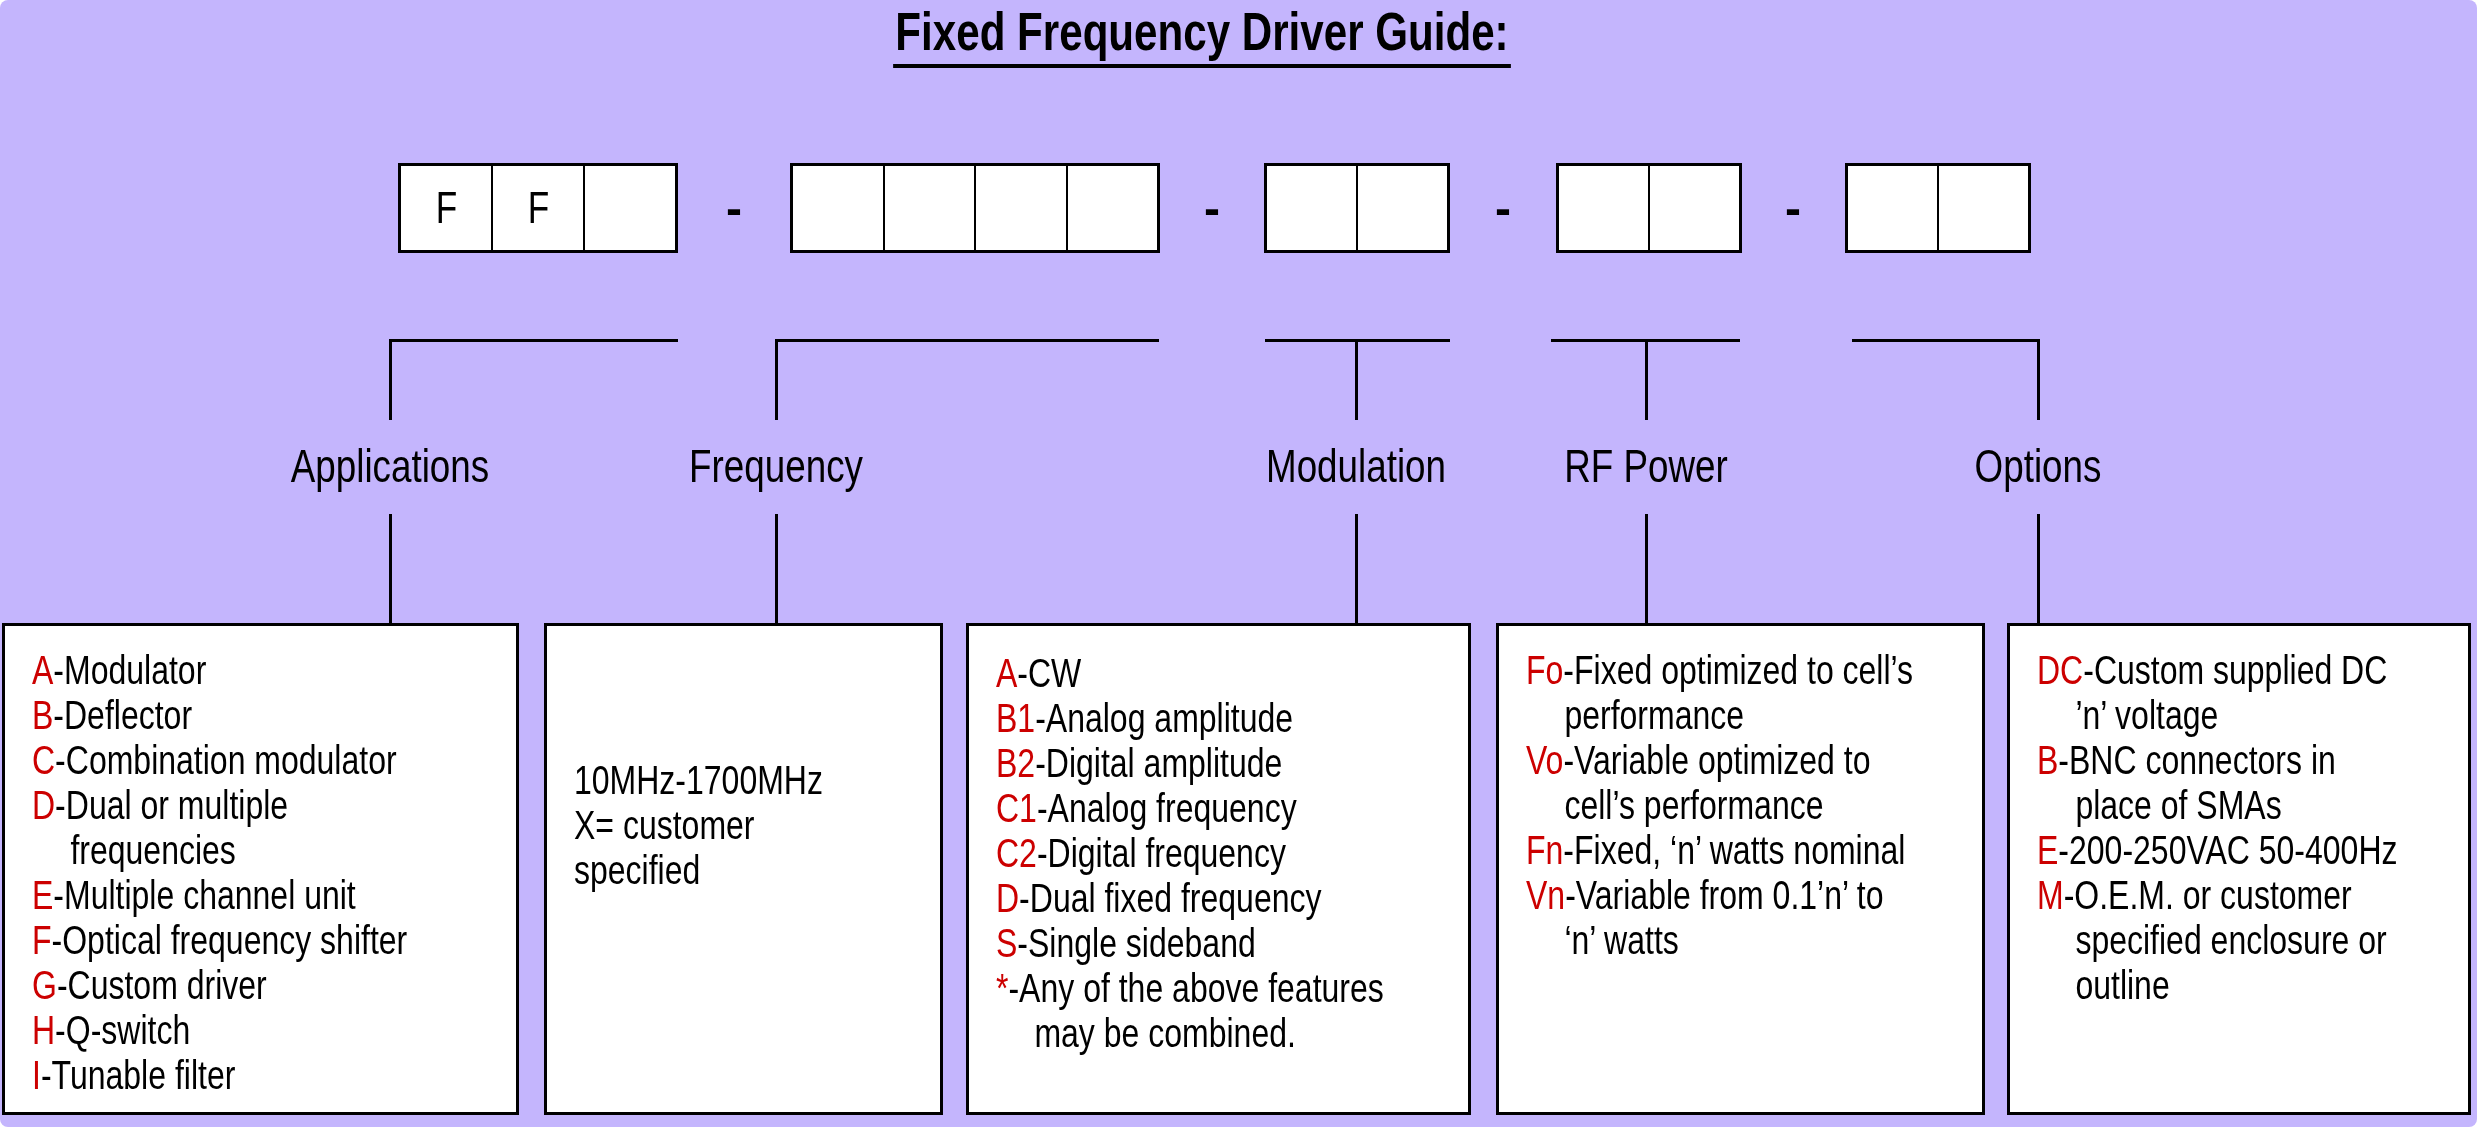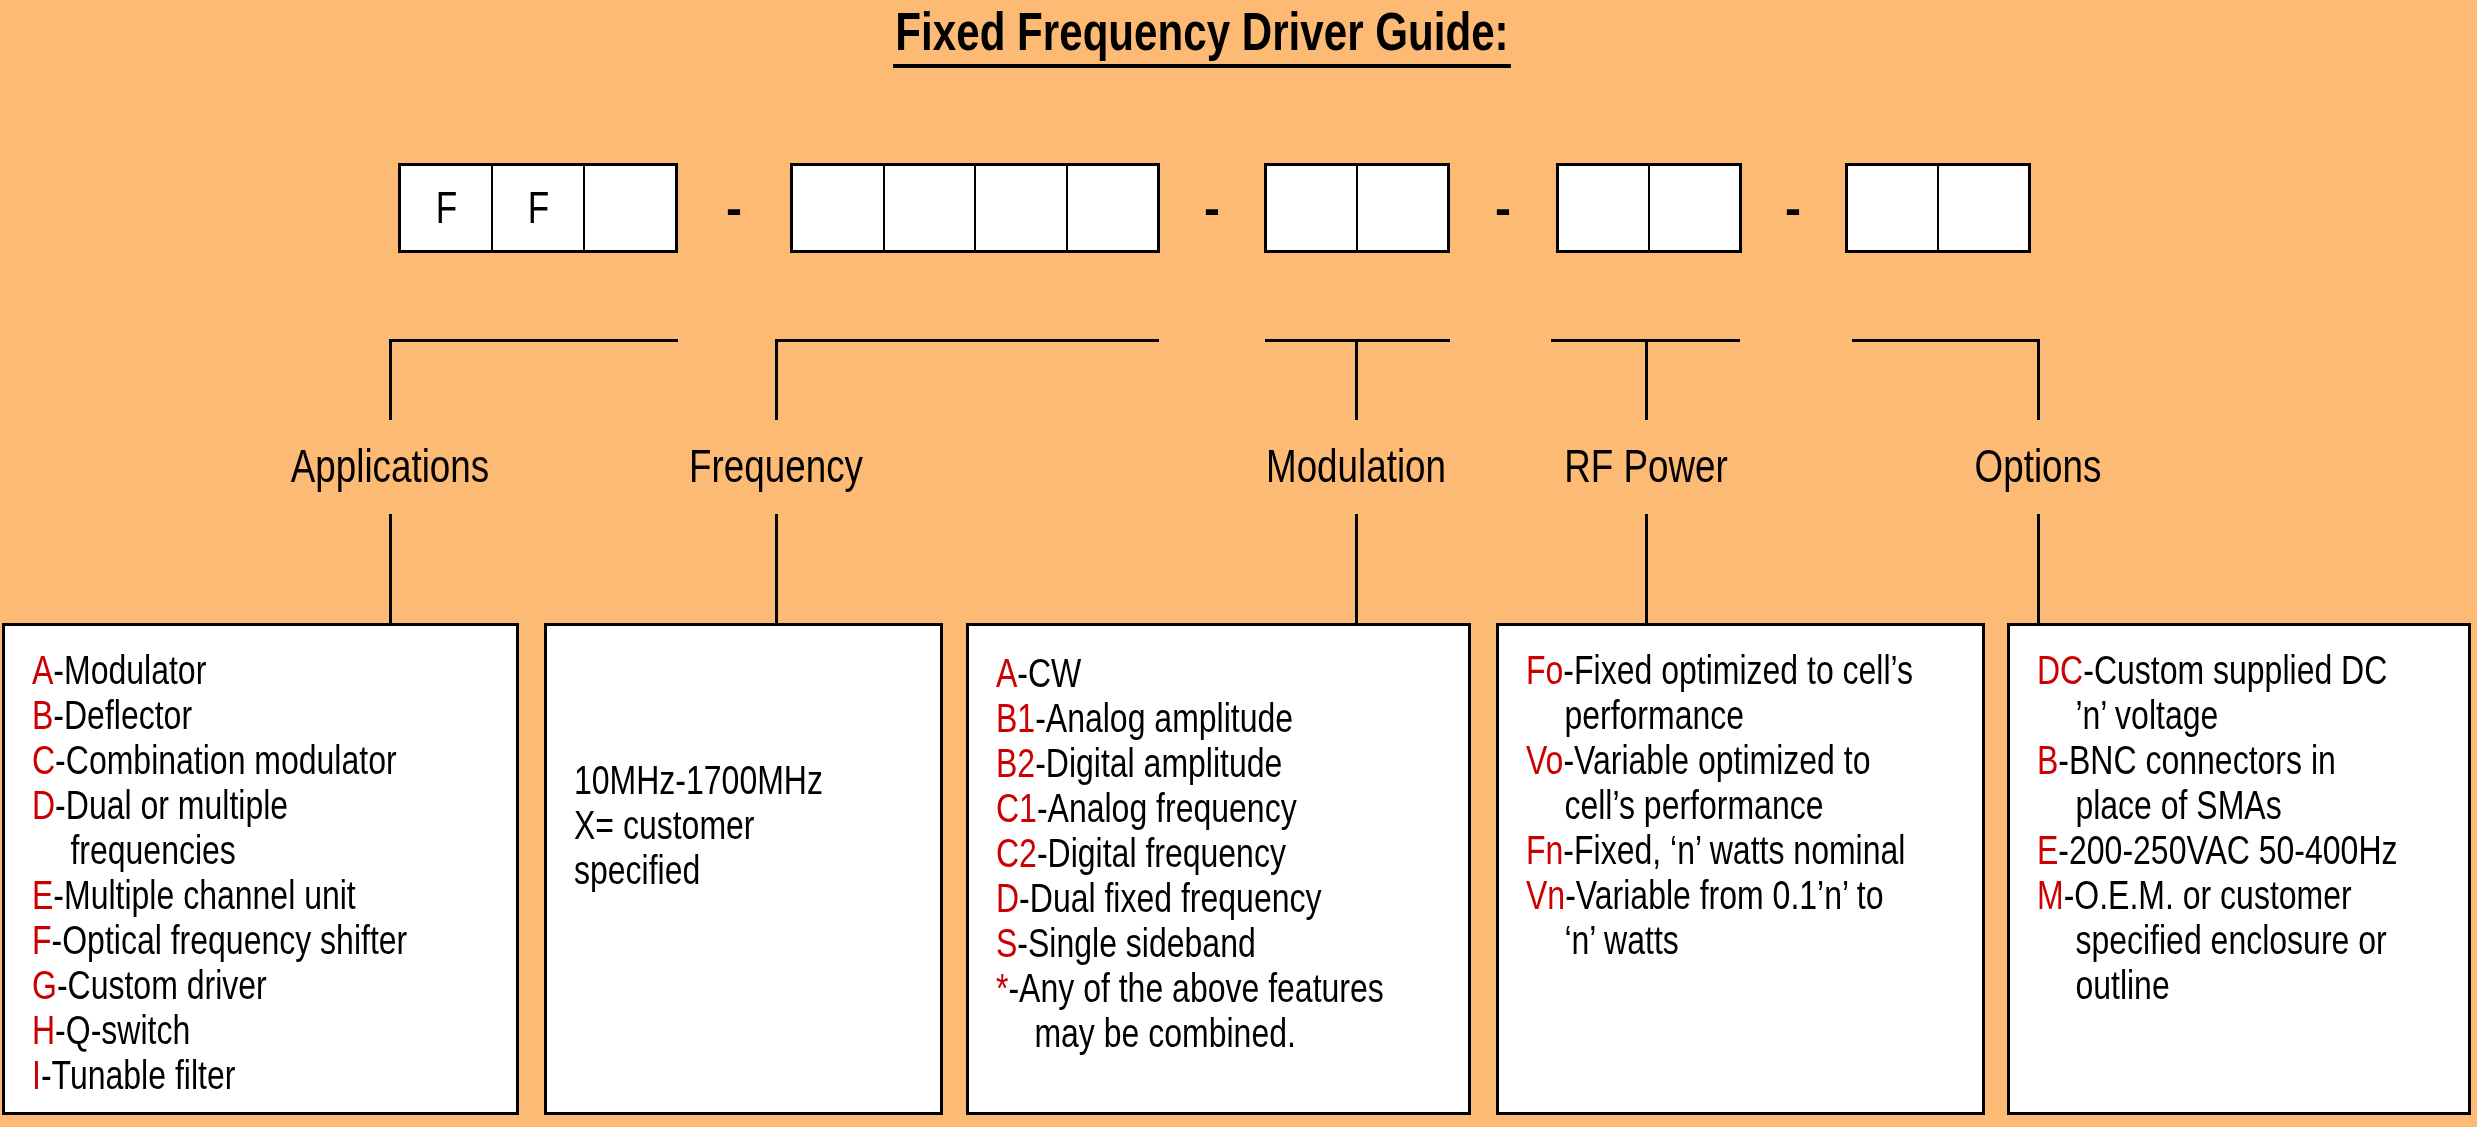--- a/index.html
+++ b/index.html
@@ -1,18 +1,18 @@
 <!DOCTYPE html>
 <html><head>
 <meta charset="utf-8">
 <style>
   html,body{margin:0;padding:0;background:#ffffff;}
   .page{
-    position:relative;width:2477px;height:1127px;background:#fdba74;
-    font-family:"Liberation Sans",sans-serif;color:#000;overflow:hidden;
+    position:relative;width:2477px;height:1127px;background:#c4b5fd;
+    font-family:"Liberation Sans",sans-serif;color:#000;overflow:hidden;border-radius:8px;
   }
   .line{position:absolute;background:#000;}
   .title-wrap{position:absolute;left:702px;top:2px;width:1000px;text-align:center;
     transform:scaleX(0.78);}
   .title-text{display:inline-block;font-size:54px;font-weight:700;line-height:1.08;
     border-bottom:4px solid #000;padding:0 3px 4px 3px;white-space:nowrap;}
   .cellgroup{position:absolute;display:flex;border:3px solid #000;box-sizing:border-box;
     background:#fff;}
   .cell{flex:1;border-left:2px solid #000;display:flex;align-items:center;
     justify-content:center;font-size:44px;}

